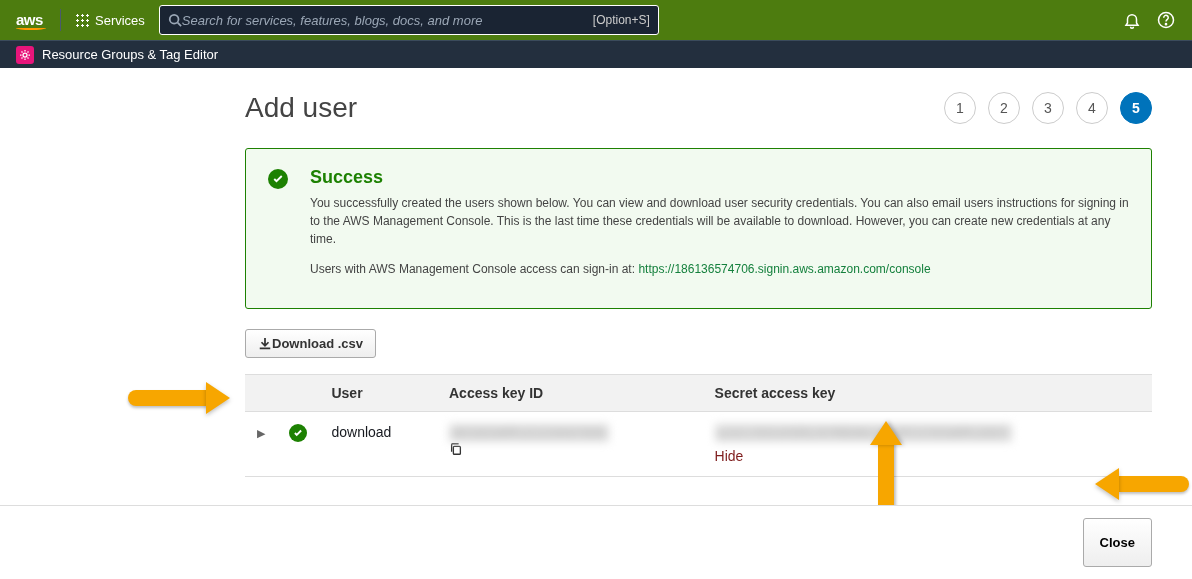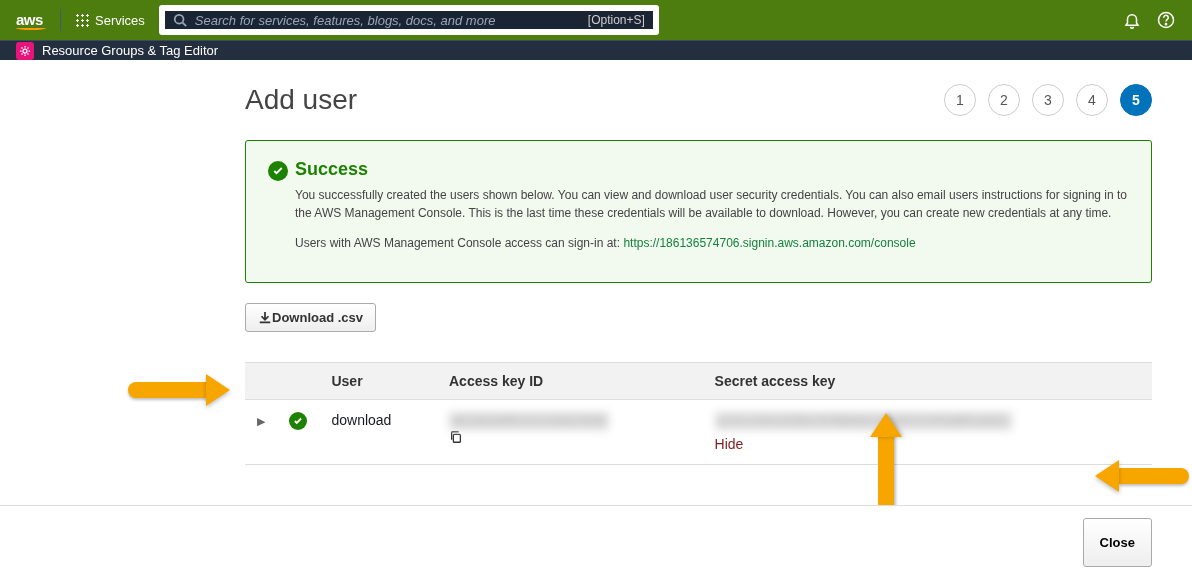--- a/index.html
+++ b/index.html
@@ -7,51 +7,51 @@
   
   
   .topnav { background: #4d7c0f; height: 40px; display: flex; align-items: center; padding: 0 16px; color: #fff; gap: 14px; }
   .aws-logo { font-weight: bold; font-size: 15px; letter-spacing: -0.5px; color: #fff; position: relative; }
   .aws-logo .smile { display:block; height:4px; width:30px; border-bottom:2px solid #ff9900; border-radius: 0 0 50% 50%; margin-top:-2px;}
   .nav-divider { width:1px; height:22px; background:#4a5a6e; }
   .services-btn { display:flex; align-items:center; gap:6px; font-size:13px; cursor:pointer;}
   .grid-icon { width:14px; height:14px; display:inline-block; position:relative; }
   .grid-icon::before { content:""; position:absolute; inset:0; background:
     radial-gradient(circle,#fff 1.2px,transparent 1.2px) 0 0/5px 5px; }
-  .search-wrap { display:flex; align-items:center; background:#1a2433; border:6px solid #ffffff; border-radius:3px; height:30px; flex:0 0 500px; padding:0 8px; color:#9ba7b6; gap:8px;}
+  .search-wrap { display:flex; align-items:center; background:#1a2433; border:1px solid #ffffff; border-radius:3px; height:30px; flex:0 0 500px; padding:0 8px; color:#9ba7b6; gap:0;}
   .search-wrap input { background:transparent; border:none; outline:none; color:#fff; font-style:italic; flex:1; font-size:13px;}
   .search-wrap input::placeholder{color:#9ba7b6; font-style:italic;}
   .kbd { font-size:12px; color:#ccc; }
   .topnav-spacer { flex:1; }
   .topnav-icon { width:20px; height:20px; display:flex; align-items:center; justify-content:center; cursor:pointer; color:#fff; }
   
   
-  .subnav { background:#232f3e; border-top:1px solid #3b4b5c; height:20px; display:flex; align-items:center; padding:0 16px; gap:8px; color:#fff; font-size:13px;}
+  .subnav { background:#232f3e; border-top:1px solid #3b4b5c; height:28px; display:flex; align-items:center; padding:0 16px; gap:8px; color:#fff; font-size:13px;}
   .pin-icon { width:18px; height:18px; background:#e7157b; border-radius:3px; display:flex; align-items:center; justify-content:center; font-size:11px; }
   
   
   .page { max-width: 1192px; margin:0 auto; padding: 24px 40px 80px 245px; position:relative;}
   .page-header { display:flex; justify-content:space-between; align-items:center; margin-bottom:24px;}
   h1 { font-size:28px; font-weight:400; color:#444;}
   .steps { display:flex; gap:12px;}
   .step { width:32px; height:32px; border-radius:50%; border:1px solid #ccc; display:flex; align-items:center; justify-content:center; font-size:14px; color:#555; background:#fff;}
   .step.active { background:#0073bb; border-color:#0073bb; color:#fff; font-weight:bold;}
   
   
-  .alert { border:1px solid #1d8102; background:#f2faf0; border-radius:3px; padding:18px 22px; display:flex; gap:7px; margin-bottom:20px;}
+  .alert { border:1px solid #1d8102; background:#f2faf0; border-radius:3px; padding:18px 22px; display:flex; gap:22px; margin-bottom:20px;}
   .alert-icon { width:20px; height:20px; background:#1d8102; border-radius:50%; display:flex; align-items:center; justify-content:center; color:#fff; font-size:12px; flex-shrink:0; margin-top:2px;}
   .alert h3 { color:#1d8102; font-size:18px; font-weight:600; margin-bottom:6px;}
   .alert p { color:#444; line-height:1.5; margin-bottom:12px; font-size:12px;}
   .alert a { color:#15803d; text-decoration:none;}
   
   
   .btn { display:inline-flex; align-items:center; background:linear-gradient(#fff,#eee); border:1px solid #aaa; border-radius:3px; padding:6px 12px; font-size:13px; font-weight:bold; color:#333; cursor:pointer;}
   
   
-  .tbl { width:100%; border-collapse:collapse; margin-top:30px; border-top:1px solid #ddd;}
+  .tbl { width:100%; border-collapse:collapse; margin-top:16px; border-top:1px solid #ddd;}
   .tbl th { background:#f2f2f2; text-align:left; padding:10px 12px; font-size:14px; font-weight:bold; color:#333; border-bottom:1px solid #ddd;}
   .tbl td { padding:12px; font-size:14px; border-bottom:1px solid #ddd; vertical-align:top;}
   .tbl th:first-child, .tbl td:first-child { width:30px; }
   .tbl th:nth-child(2), .tbl td:nth-child(2) { width:30px; }
   .expand-caret { cursor:pointer; color:#666; font-size:11px;}
   .status-ok { width:18px; height:18px; border-radius:50%; background:#1d8102; color:#fff; display:inline-flex; align-items:center; justify-content:center; font-size:10px;}
   .blurred { filter: blur(4px); background:#ddd; color:#bbb; display:inline-block; padding:2px 4px; border-radius:2px; font-family:monospace; font-size:12px; user-select:none;}
   .copy-icn { cursor:pointer; color:#333; margin-left:6px;}
   .secret-cell { color:#888;}
   .hide-link { color:#7f1d1d; text-decoration:none; display:inline-block; margin-top:6px; cursor:pointer;}

